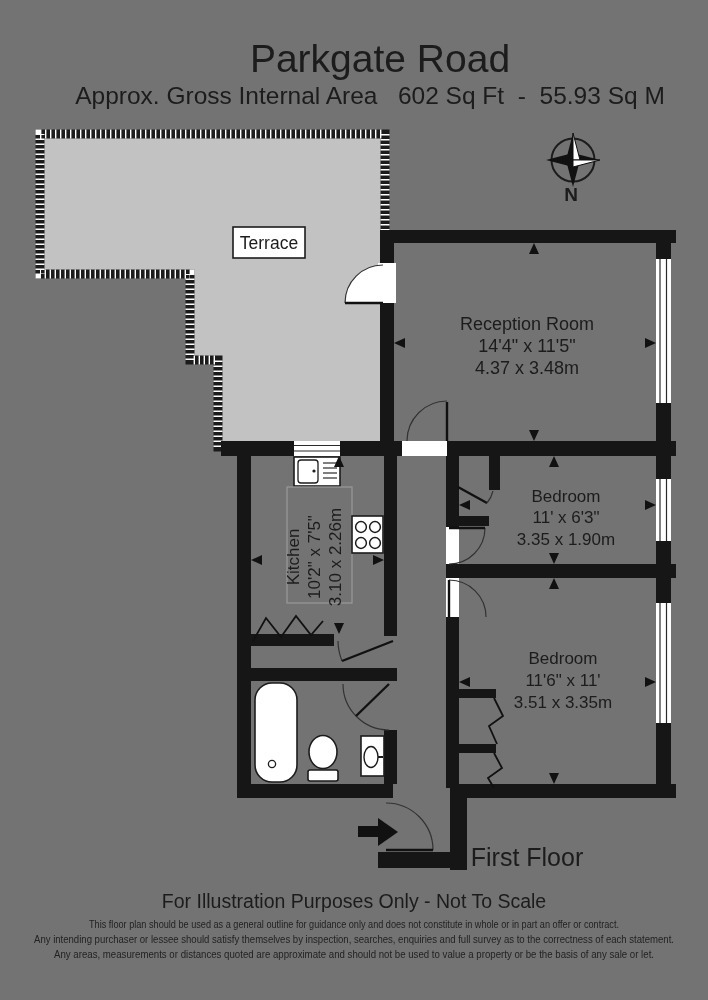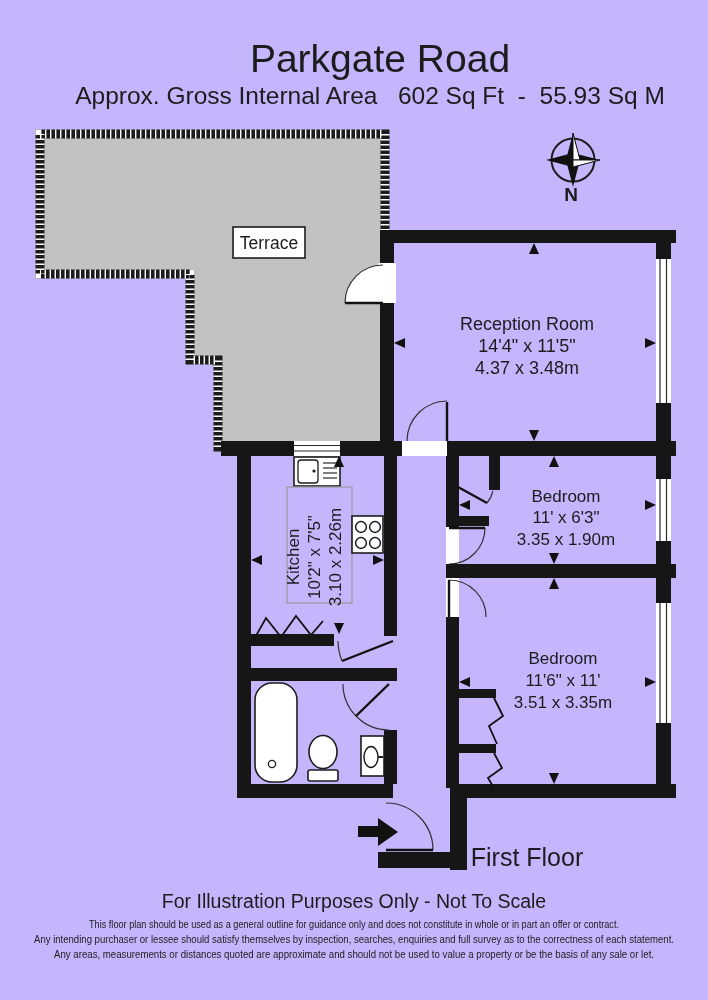--- a/index.html
+++ b/index.html
@@ -1,16 +1,16 @@
 <!DOCTYPE html>
 <html><head>
 <meta charset="utf-8">
 <style>
   html,body{margin:0;padding:0;background:#ffffff;}
-  .page{position:relative;width:708px;height:1000px;background:#c4b5fd;overflow:hidden;
+  .page{position:relative;width:708px;height:1000px;background:#737373;overflow:hidden;
         font-family:"Liberation Sans", sans-serif;}
   svg{display:block;}
   text{fill:#1c1c1c;font-family:"Liberation Sans", sans-serif;}
   .t-title{font-size:39px;letter-spacing:0px;}
   .t-sub{font-size:24.5px;}
   .t-room{font-size:18px;}
   .t-room-sm{font-size:17px;}
   .t-terrace{font-size:17.5px;}
   .t-north{font-size:19px;font-weight:bold;}
   .t-floor{font-size:25px;}

